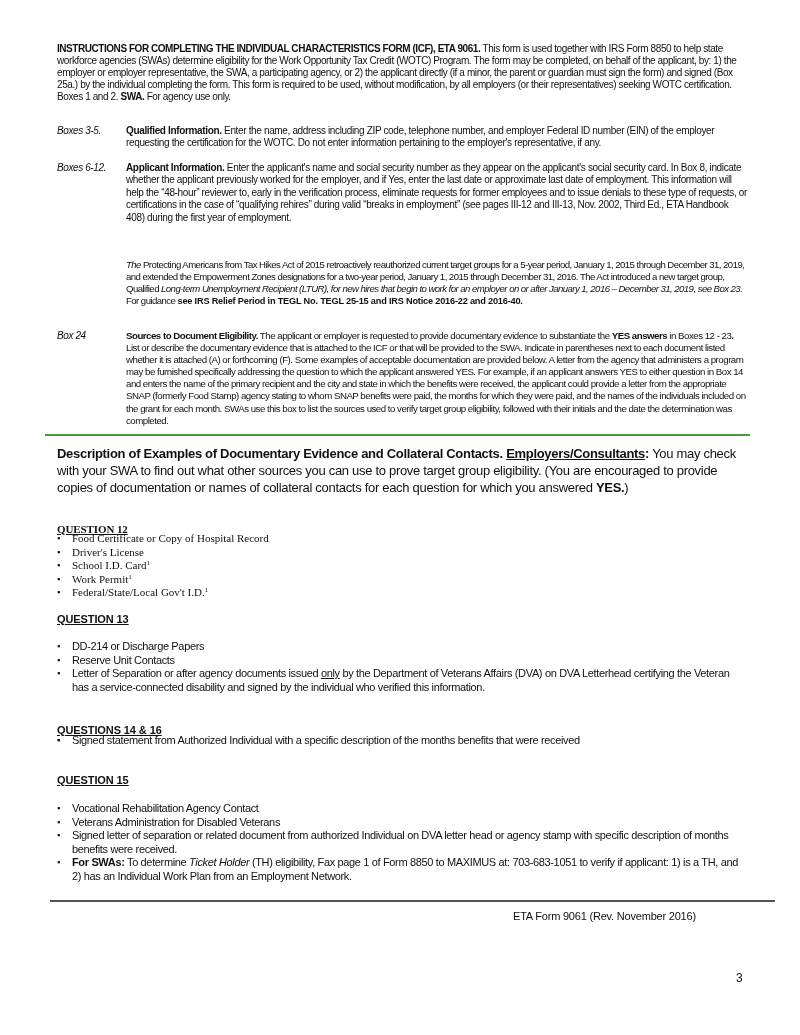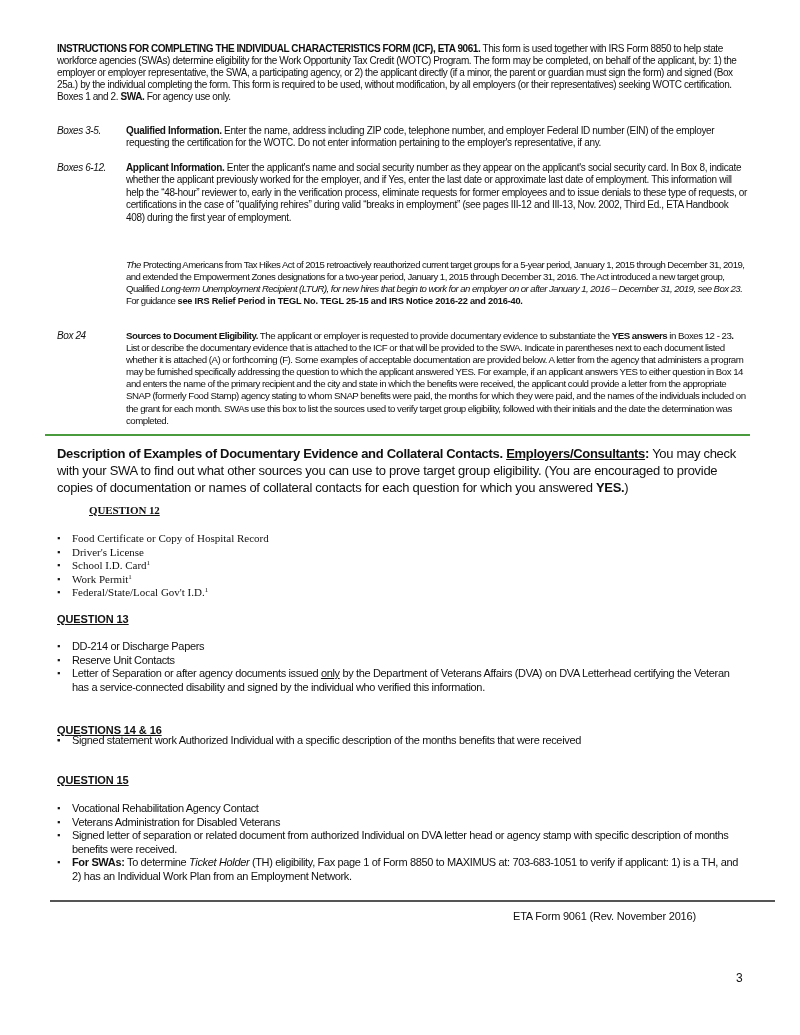--- a/index.html
+++ b/index.html
@@ -57,40 +57,40 @@
     <span class="lbl">Box 24</span>
     <div class="body" style="font-size:9.7px; line-height:12.1px;"><b>Sources to Document Eligibility.</b><span> The applicant or employer is requested to provide documentary evidence to substantiate the </span><b>YES answers</b><span> in Boxes 12 - 23</span><b>.</b><span>  List or describe the documentary evidence that is attached to the ICF or that will be provided to the SWA.  Indicate in parentheses next to each document listed whether it is attached (A) or forthcoming (F). Some examples of acceptable documentation are provided below.  A letter from the agency that administers a program may be furnished specifically addressing the question to which the applicant answered YES. For example, if an applicant answers YES to either question in Box 14 and enters the name of the primary recipient and the city and state in which the benefits were received, the applicant could provide a letter from the appropriate SNAP (formerly Food Stamp) agency stating to whom SNAP benefits were paid, the months for which they were paid, and the names of the individuals included on the grant for each month.  SWAs use this box to list the sources used to verify target group eligibility, followed with their initials and the date the determination was completed.</span></div>
   </div>
 
   <div class="rule-green"></div>
 
   <div class="desc narrow">
     <b>Description of Examples of Documentary Evidence and Collateral Contacts. </b><b><u>Employers/Consultants</u></b><b>:</b><span> You may check with your SWA to find out what other sources you can use to prove target group eligibility. (You are encouraged to provide copies of documentation or names of collateral contacts for each question for which you answered </span><b>YES.</b><span>)</span>
   </div>
 
-  <div class="qhead" style="top:504px;margin-left:32px;">QUESTION 12</div>
+  <div class="qhead" style="top:523px;">QUESTION 12</div>
   <ul class="blist" style="top:532px;">
     <li><span class="bullet">▪</span><span>Food Certificate or Copy of Hospital Record</span></li>
     <li><span class="bullet">▪</span><span>Driver's License</span></li>
     <li><span class="bullet">▪</span><span>School I.D. Card</span><sup>1</sup></li>
     <li><span class="bullet">▪</span><span>Work Permit</span><sup>1</sup></li>
     <li><span class="bullet">▪</span><span>Federal/State/Local Gov't I.D.</span><sup>1</sup></li>
   </ul>
 
   <div class="qhead narrow" style="top:613px;">QUESTION 13</div>
   <ul class="blist narrowlist narrow" style="top:640px;">
     <li><span class="bullet">▪</span><span>DD-214 or Discharge Papers</span></li>
     <li><span class="bullet">▪</span><span>Reserve Unit Contacts</span></li>
     <li><span class="bullet">▪</span><span>Letter of Separation or after agency documents issued </span><u>only</u><span> by the Department of Veterans Affairs (DVA) on DVA Letterhead certifying the Veteran has a service-connected disability and signed by the individual who verified this information.</span></li>
   </ul>
 
   <div class="qhead narrow" style="top:708px;margin-top:16px;">QUESTIONS 14 &amp; 16</div>
   <ul class="blist narrowlist narrow" style="top:734px;">
     <li><span class="bullet">▪</span></li>
-    <li><span class="bullet">▪</span><span>Signed statement work Authorized Individual with a specific description of the months benefits that were received</span></li>
+    <li><span class="bullet">▪</span><span>Signed statement from Authorized Individual with a specific description of the months benefits that were received</span></li>
   </ul>
 
   <div class="qhead narrow" style="top:774px;">QUESTION 15</div>
   <ul class="blist narrowlist narrow" style="top:802px;">
     <li><span class="bullet">▪</span><span>Vocational Rehabilitation Agency Contact</span></li>
     <li><span class="bullet">▪</span><span>Veterans Administration for Disabled Veterans</span></li>
     <li><span class="bullet">▪</span><span>Signed letter of separation or related document from authorized Individual on DVA letter head or agency stamp with specific description of months benefits were received.</span></li>
     <li><span class="bullet">▪</span><b>For SWAs:</b><span> To determine </span><i>Ticket Holder</i><span> (TH) eligibility, Fax page 1 of Form 8850 to MAXIMUS at: 703-683-1051 to verify if applicant: 1) is a TH, and 2) has an Individual Work Plan from an Employment Network.</span></li>
   </ul>
 

